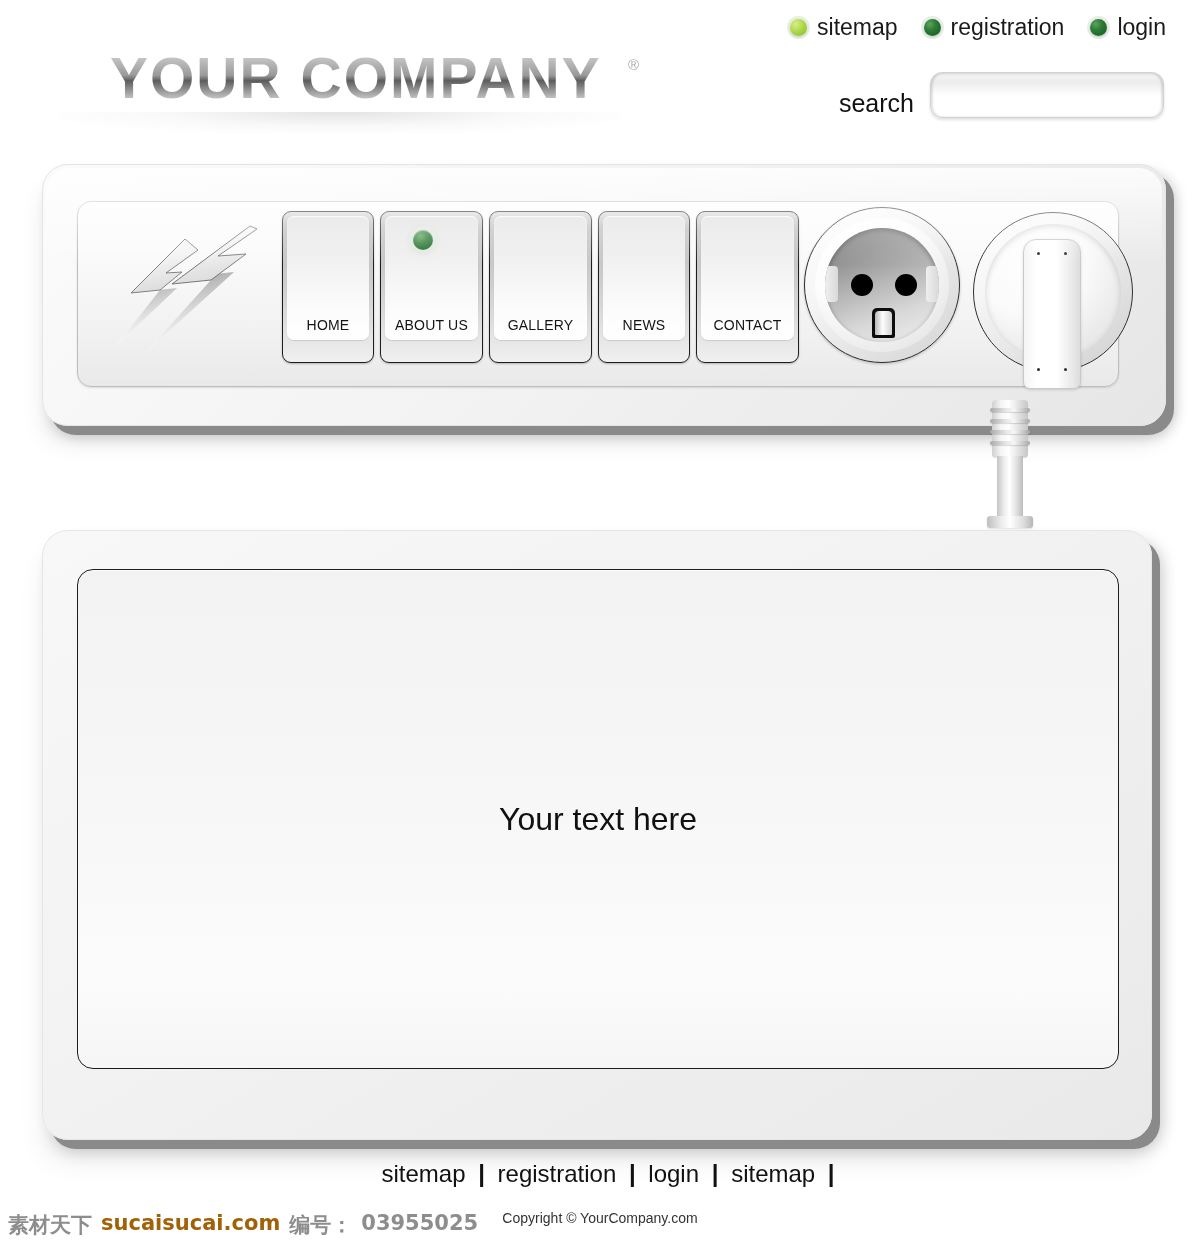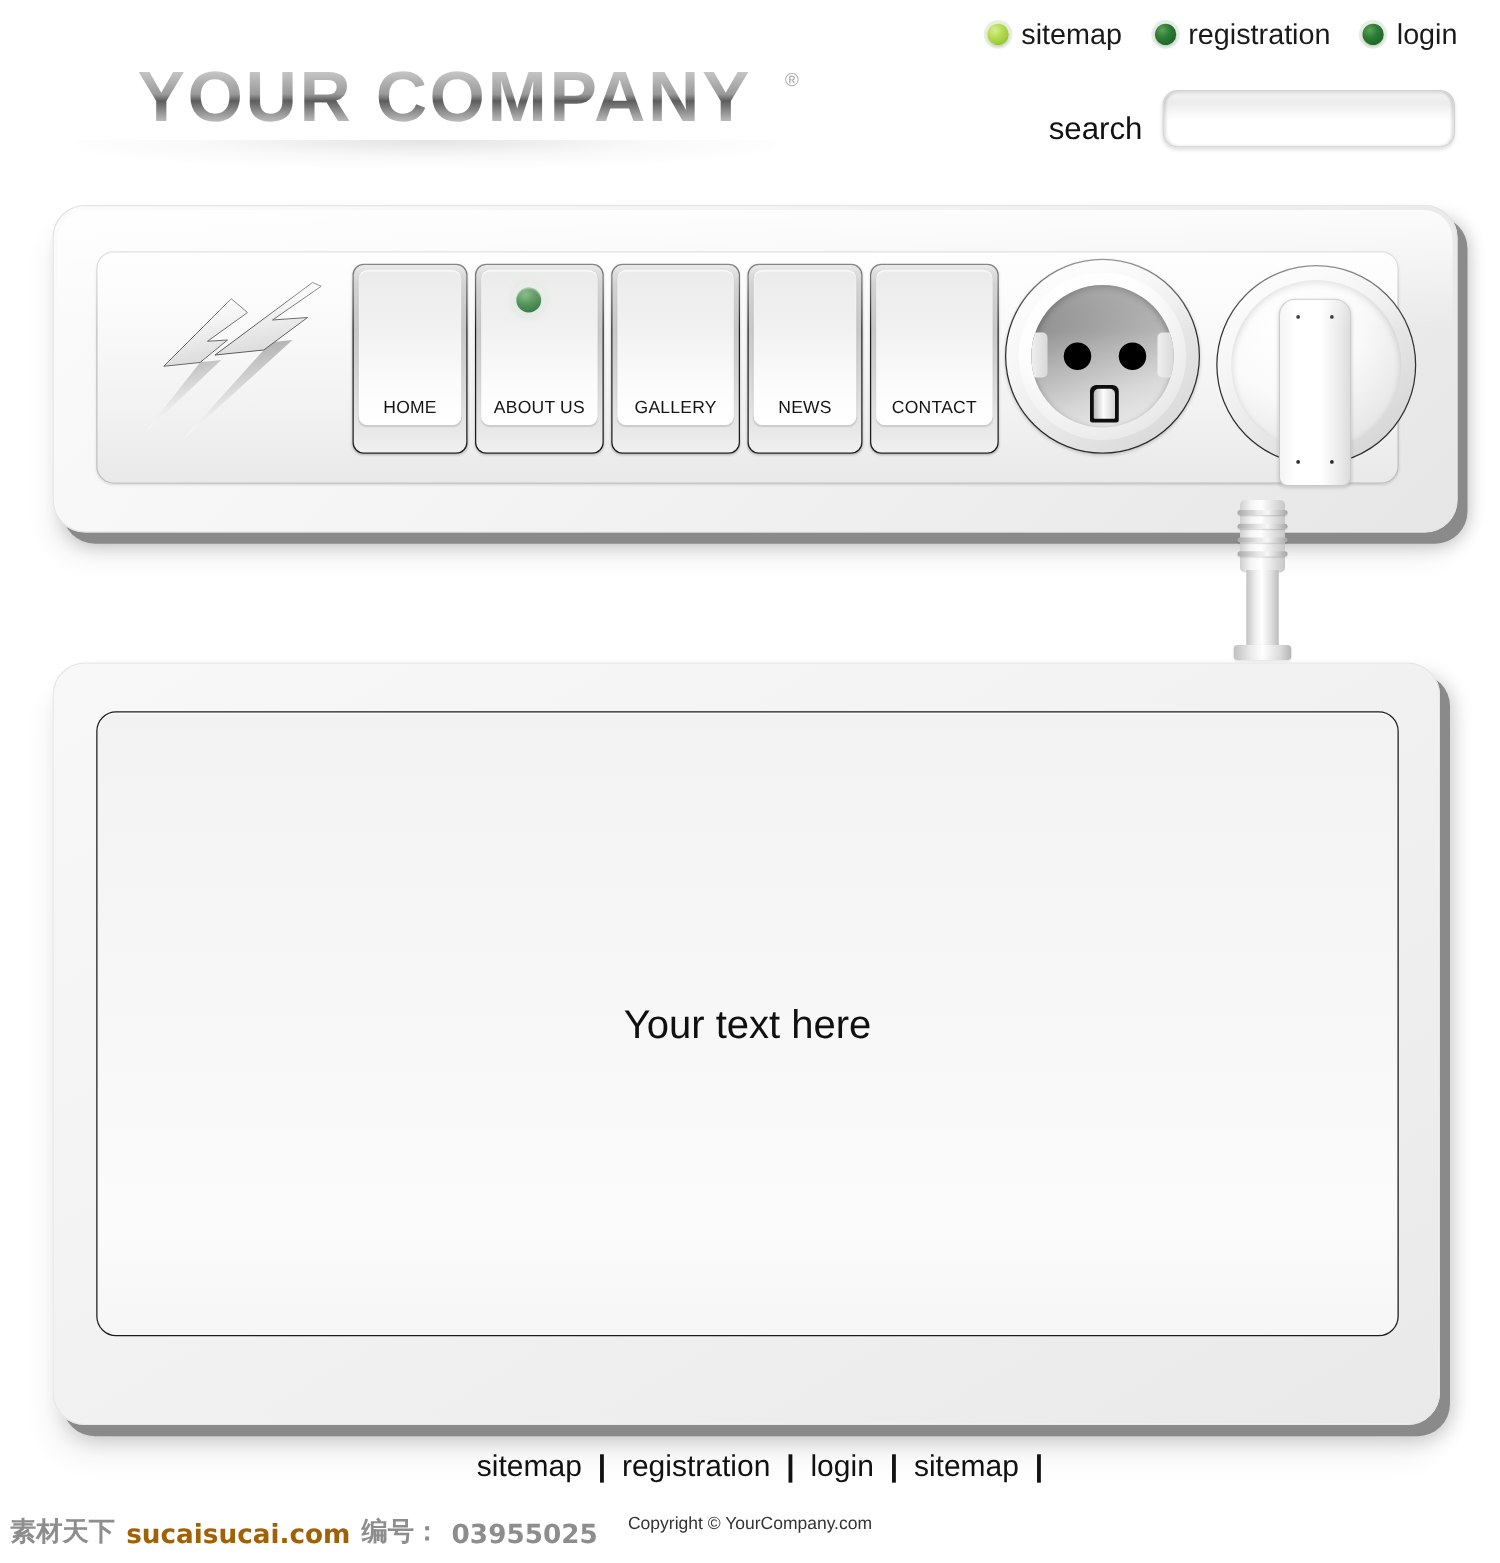--- a/index.html
+++ b/index.html
@@ -477,21 +477,21 @@
     color: #333;
     font-family: "Liberation Sans", sans-serif;
   }
 
   
   .watermark {
     position: absolute;
     left: 8px;
     top: 1211px;
     display: flex;
-    align-items: flex-end;
+    align-items: flex-start;
     gap: 9px;
     font-size: 21px;
     font-weight: bold;
     color: #8d8d8d;
     font-family: "DejaVu Sans", sans-serif;
     white-space: nowrap;
   }
   .wm-site { color: #a16207; }
 </style>
 </head>

